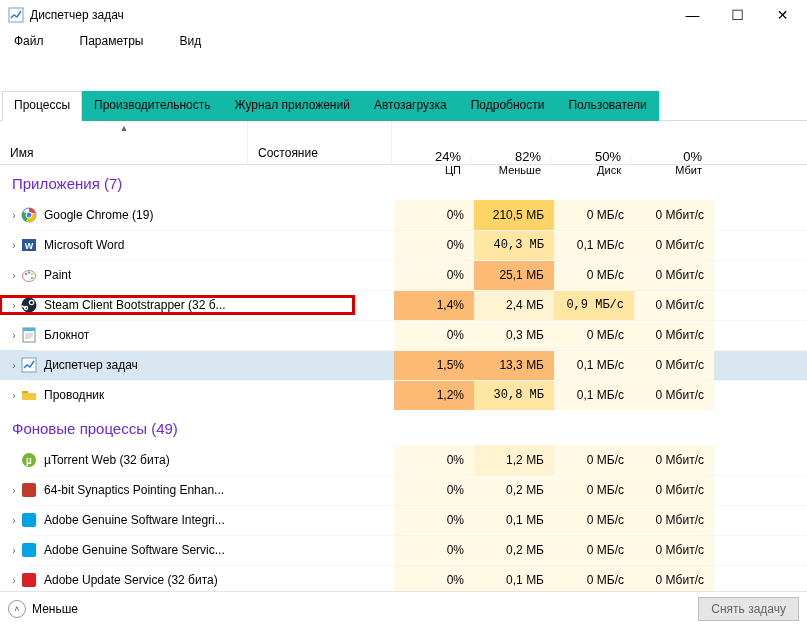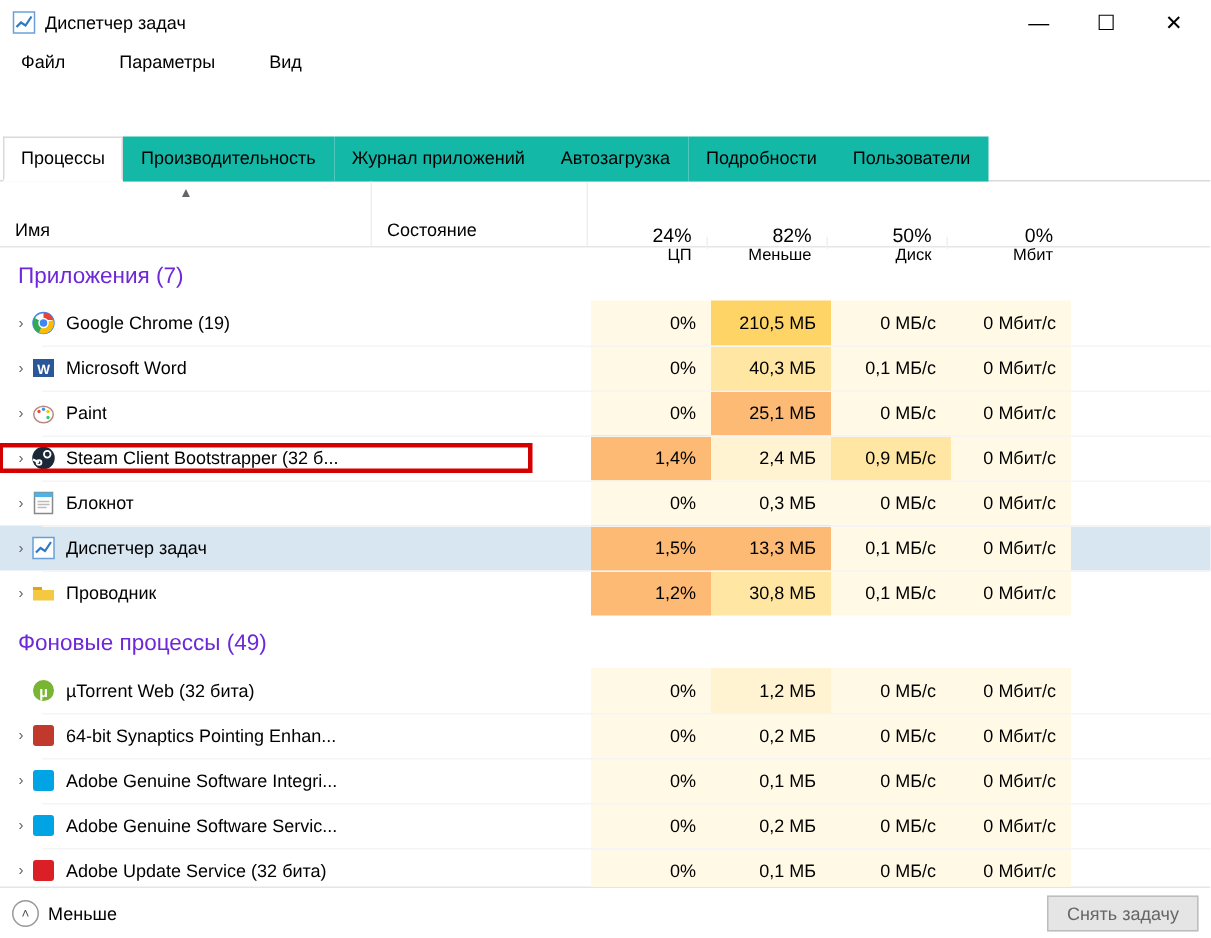--- a/index.html
+++ b/index.html
@@ -134,21 +134,21 @@
   .row.sel { background: #d8e6f2; }
   .row.redbox .name {
     outline: 3px solid #d40000;
     outline-offset: -2px;
   }
 
   
   .h0 { background: #fff9e6; }
   .h1 { background: #fff3d1; }
   .h2 { background: #fdba74; }
-  .h3 { background: #ffe7a3; }
+  .h3 { background: #ffe7a3; font-family: Liberation Mono, monospace; }
   .h5 { background: #ffd466; }
 
   .footer {
     height: 34px; border-top: 1px solid #e5e5e5;
     display:flex; align-items:center; padding: 0 8px;
     justify-content: space-between;
     background:#fff;
   }
   .footer .less {
     display:flex; align-items:center; gap:6px; font-size:12px;

